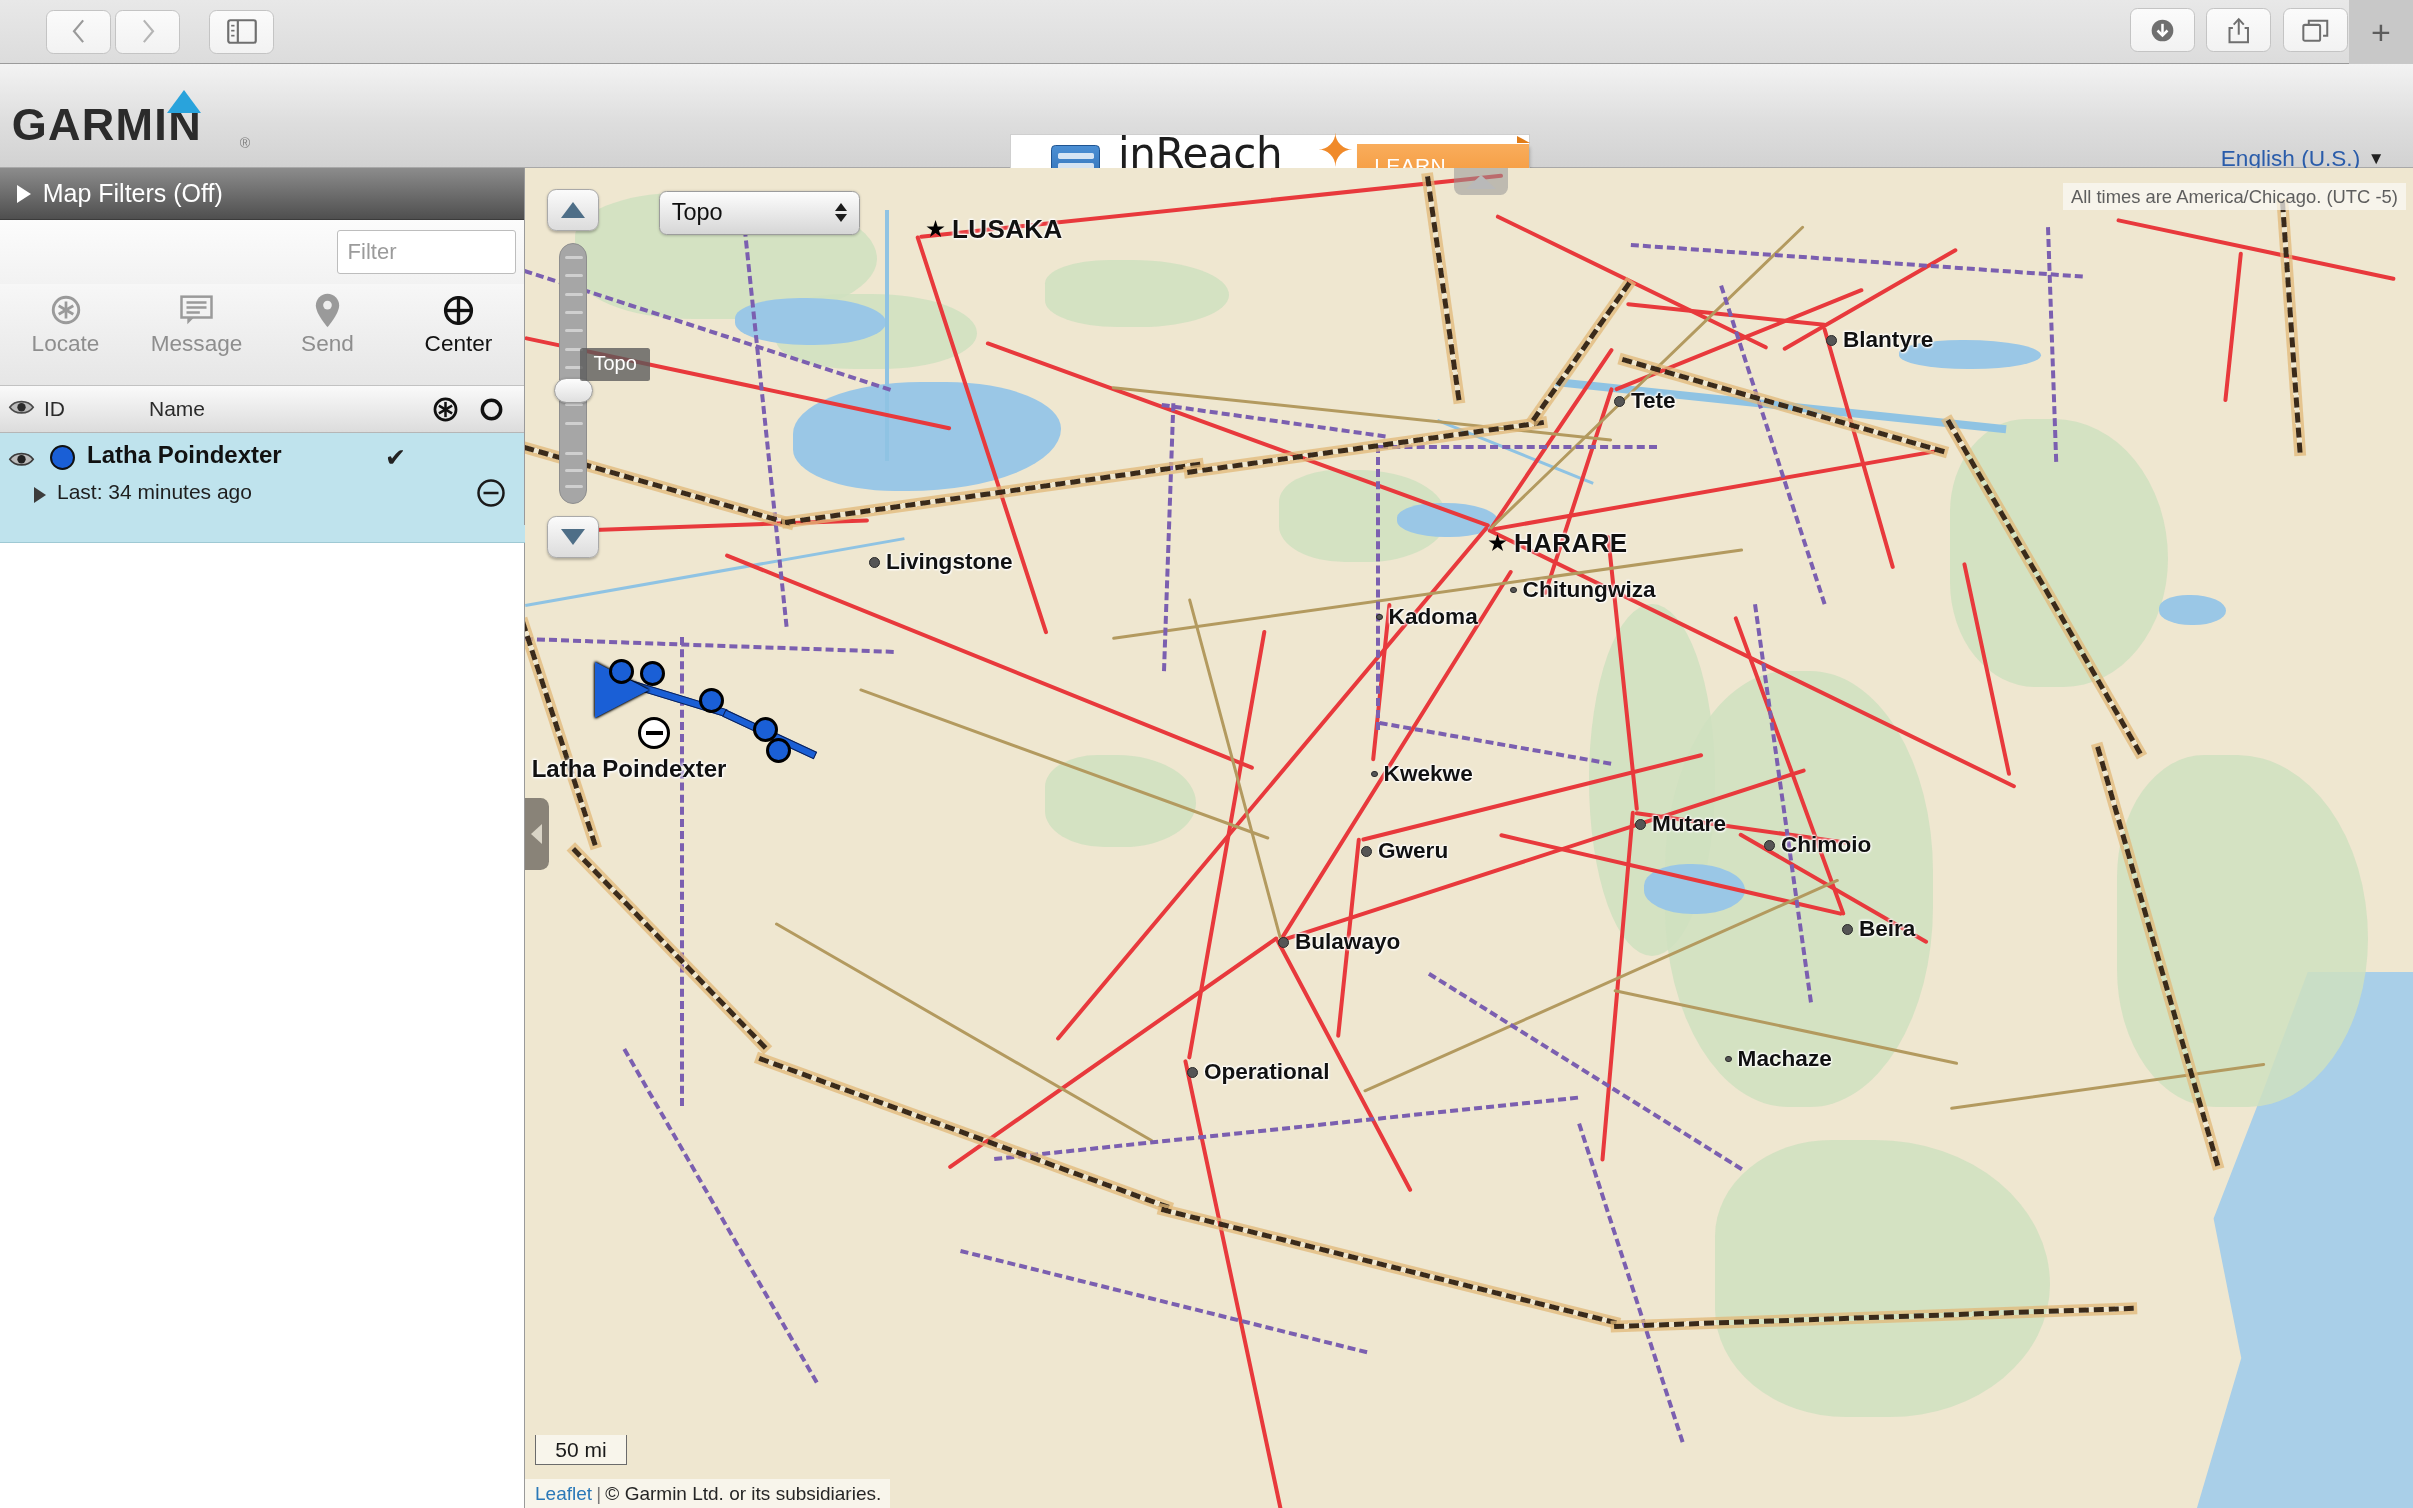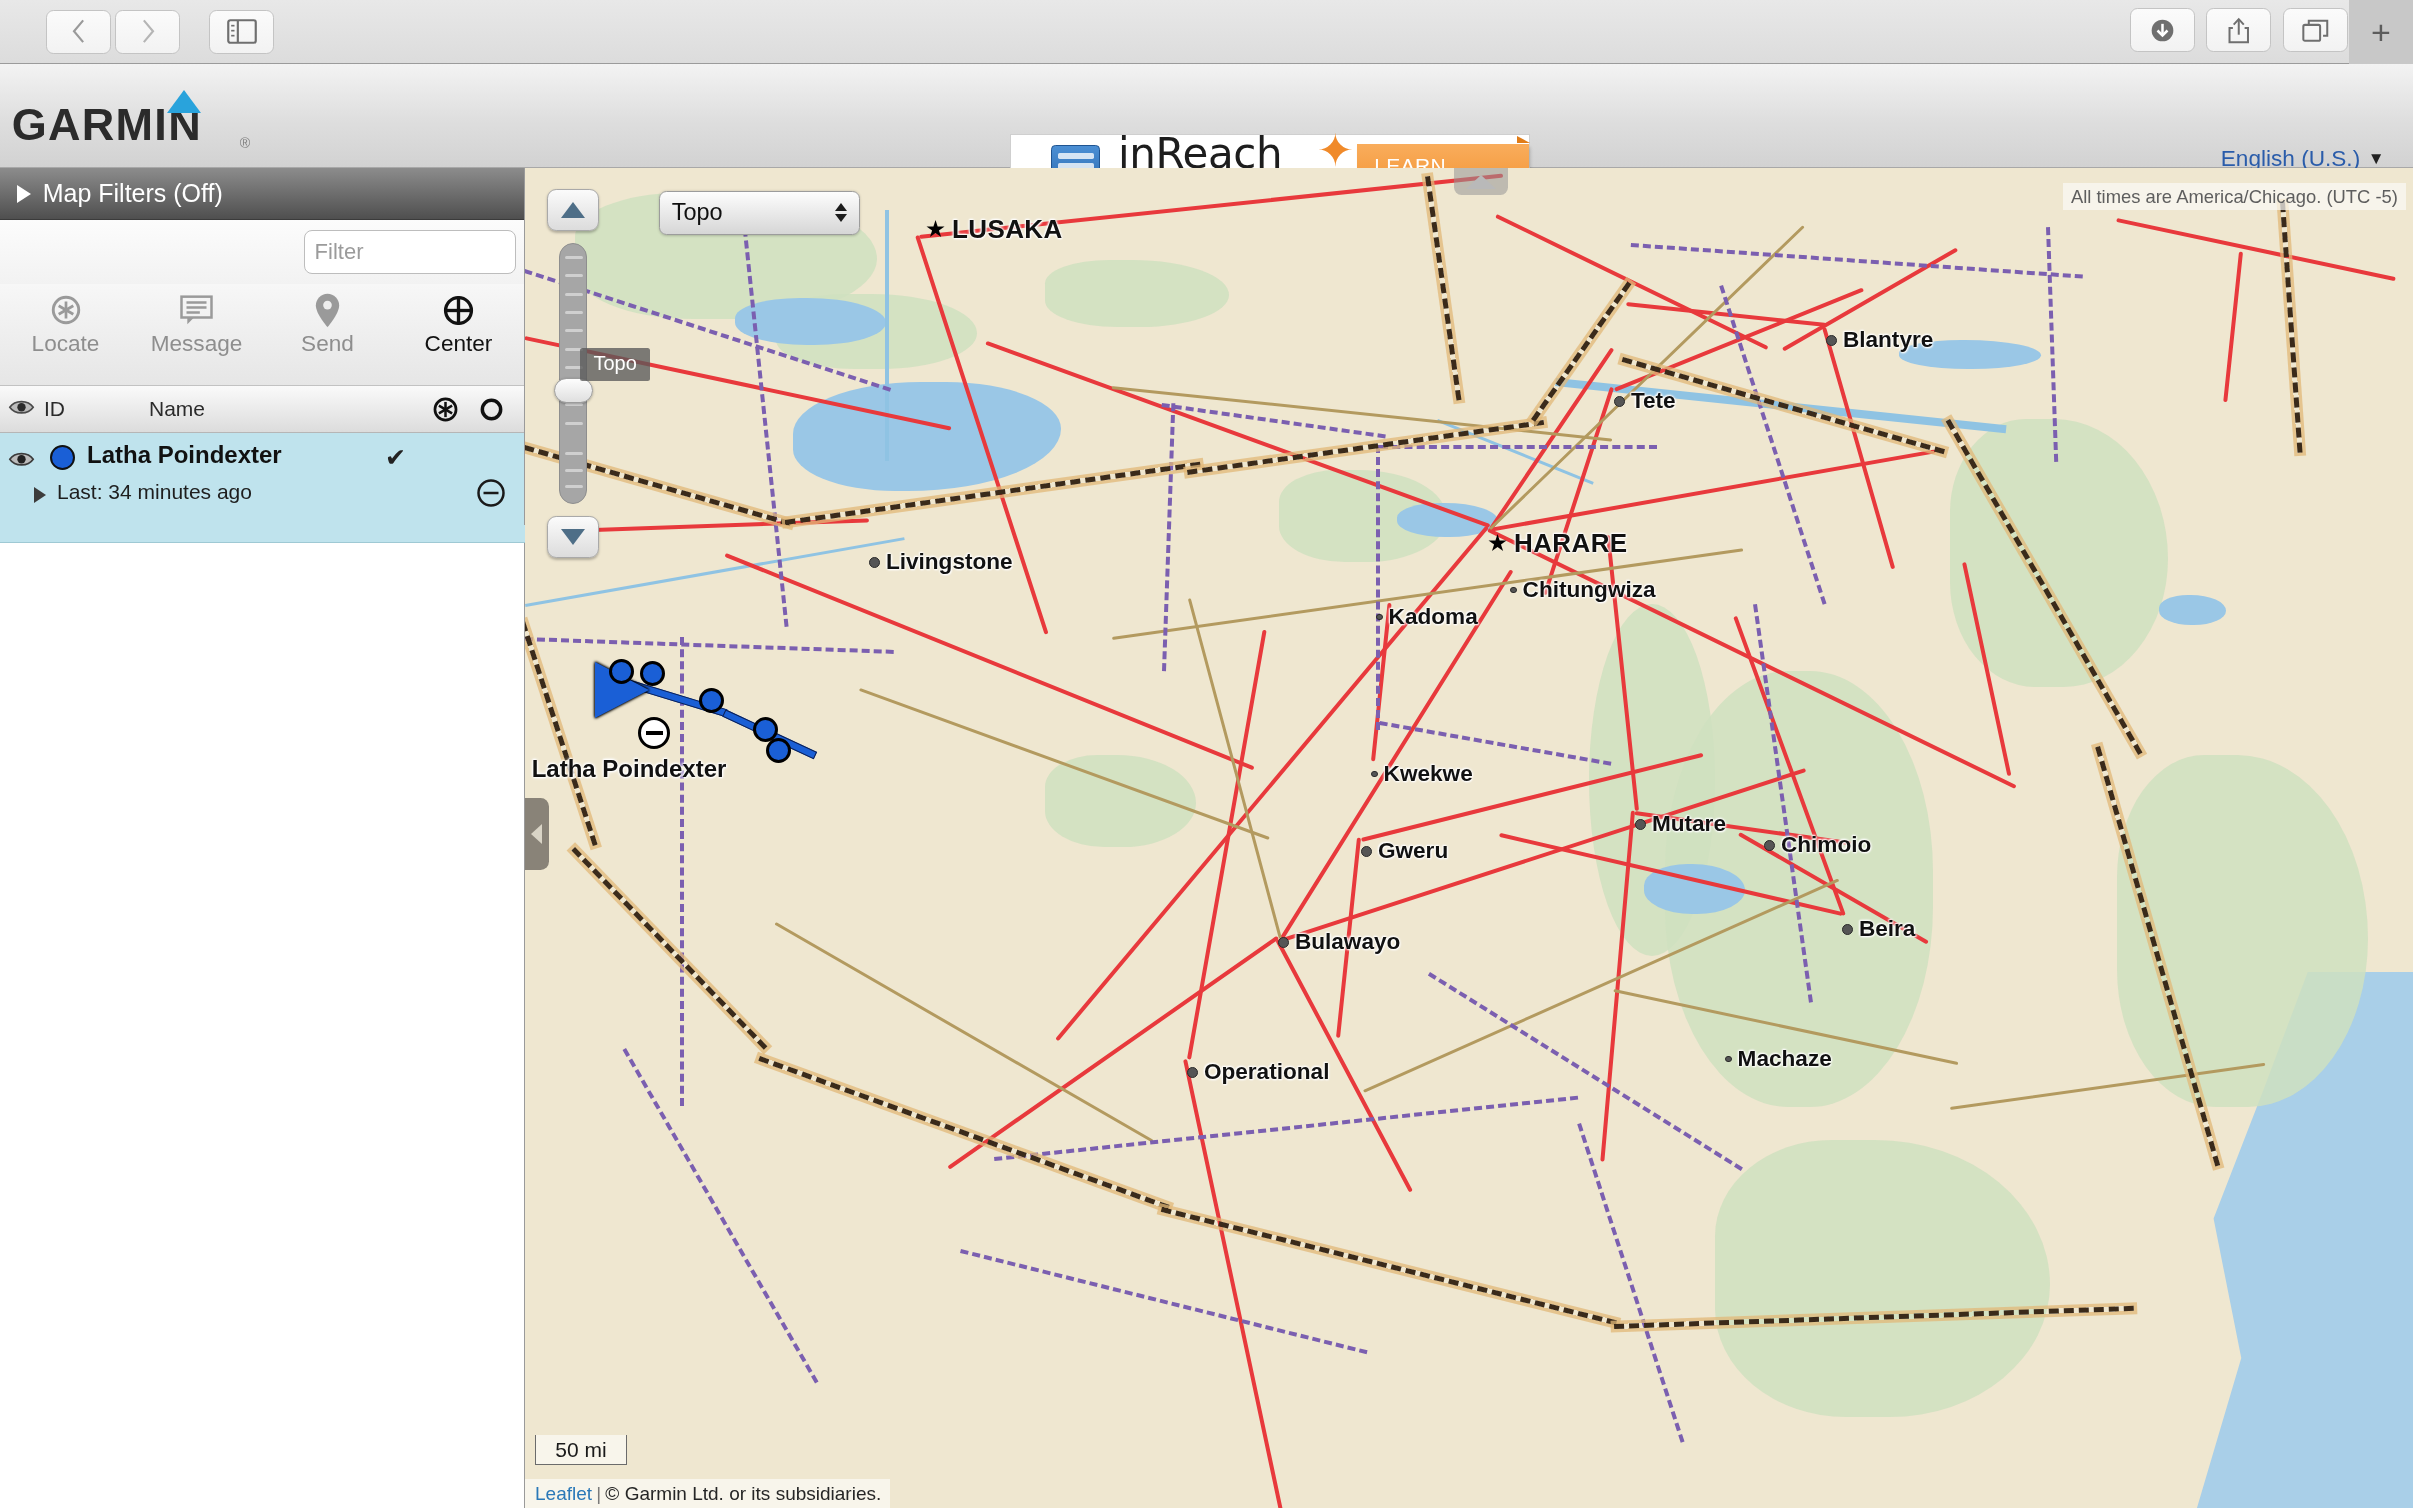--- a/index.html
+++ b/index.html
@@ -109,22 +109,22 @@
   .filters-bar {
     height: 52px; background: linear-gradient(to bottom,#8c8c8c,#4f4f4f);
     display:flex; align-items:center; padding-left: 17px; gap: 11.7px;
     border-bottom: 0.8px solid #3b3b3b;
   }
   .filters-tri { width:0;height:0;border-left:14.2px solid #fff;border-top:9.2px solid transparent;border-bottom:9.2px solid transparent; }
   .filters-label { color:#fff; font-size: 25px; }
 
   .filter-row { height: 64px; position: relative; background: linear-gradient(to bottom,#fcfcfc,#f2f2f2); }
   .filter-input-wrap {
-    position:absolute; right: 8.4px; top: 10px; width: 212px; height: 44px;
-    background:#fff; border: 0.8px solid #bdbdbd; border-radius: 8px;
+    position:absolute; right: 8.4px; top: 10px; width: 179px; height: 44px;
+    background:#fff; border: 0.8px solid #bdbdbd; border-radius: 3px;
     display:flex; align-items:center; padding: 0 10px;
   }
   .filter-input { border:none; outline:none; flex:1; font-size: 22px; color:#333; font-family: "Liberation Sans", sans-serif; background:transparent; }
   .filter-input::placeholder { color:#9b9b9b; }
   .filter-clear { font-size: 25px; color:#555; font-weight:bold; cursor:pointer; line-height:1; }
 
   .action-row {
     display:flex; height: 102px; align-items: flex-start;
     background: linear-gradient(to bottom,#f7f7f7,#e6e6e6);
     border-bottom: 0.8px solid #c2c2c2;

